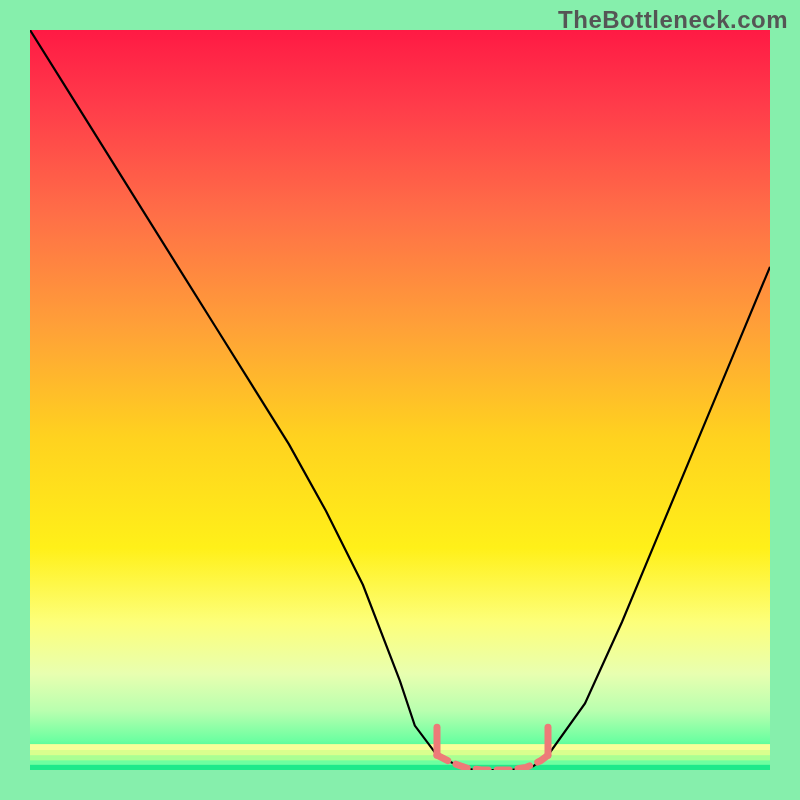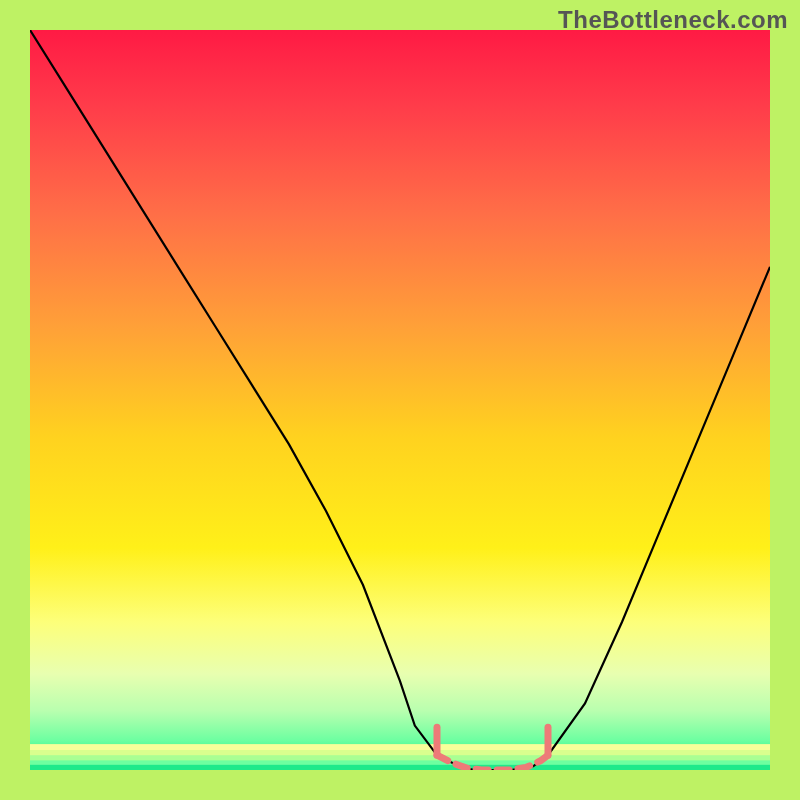--- a/index.html
+++ b/index.html
@@ -8,21 +8,21 @@
     width: 800px;
     height: 800px;
     background: #000;
     overflow: hidden;
     font-family: Arial, Helvetica, sans-serif;
   }
   .frame {
     position: relative;
     width: 800px;
     height: 800px;
-    background: #bef264;
+    background: #86efac;
   }
   .watermark {
     position: absolute;
     top: 6px;
     right: 12px;
     color: #555;
     font-size: 24px;
     font-weight: 600;
     letter-spacing: 0.5px;
     z-index: 10;

